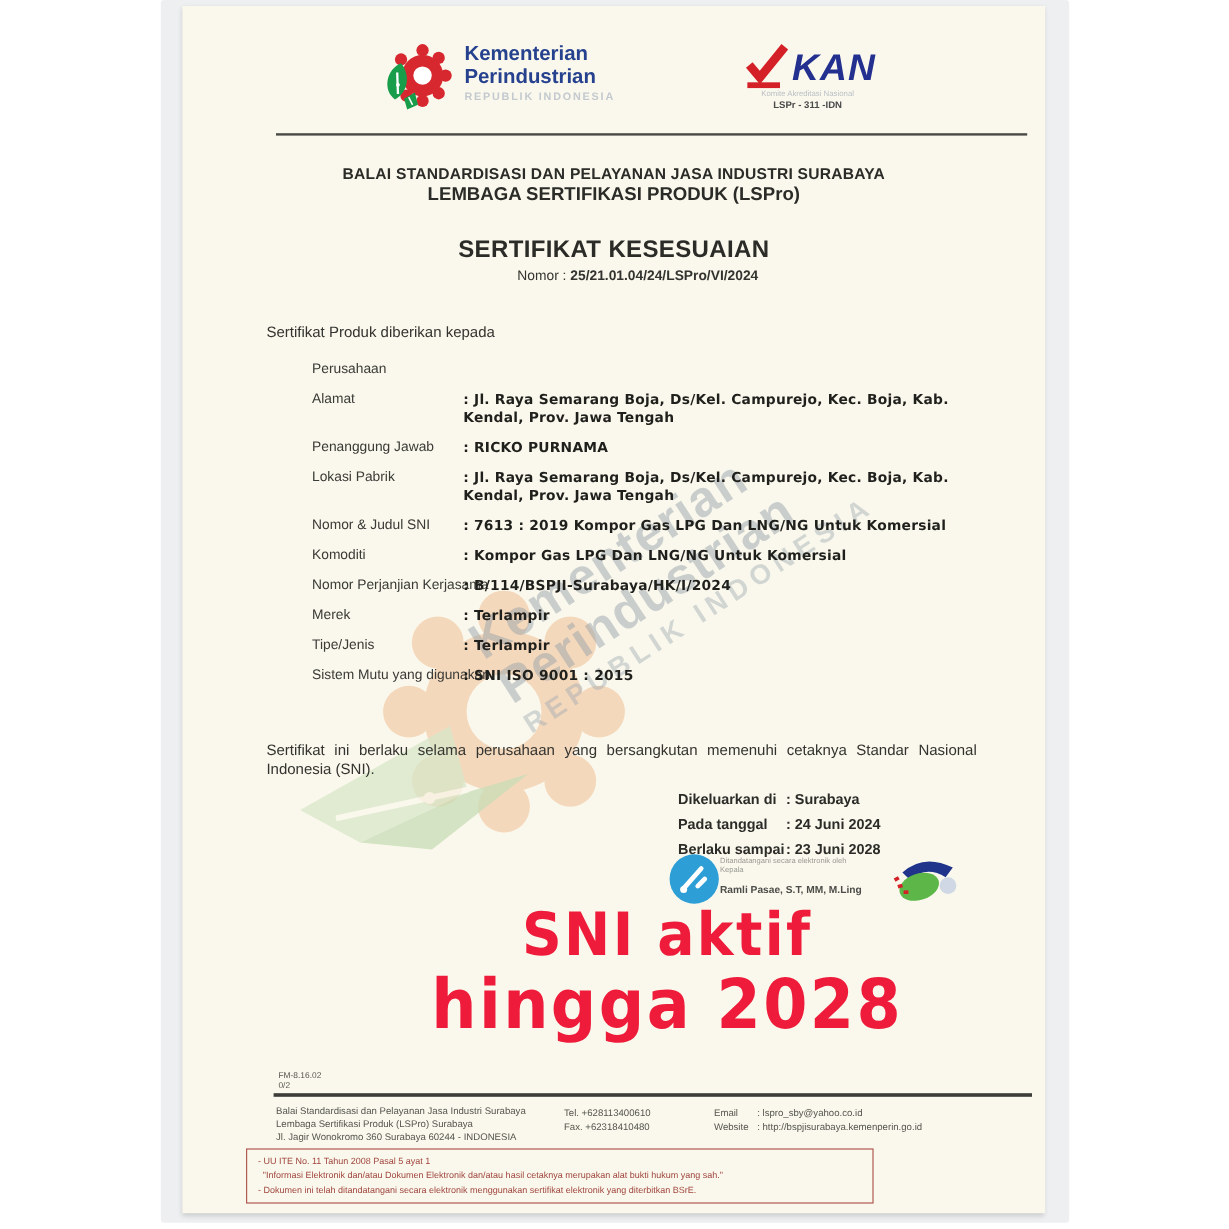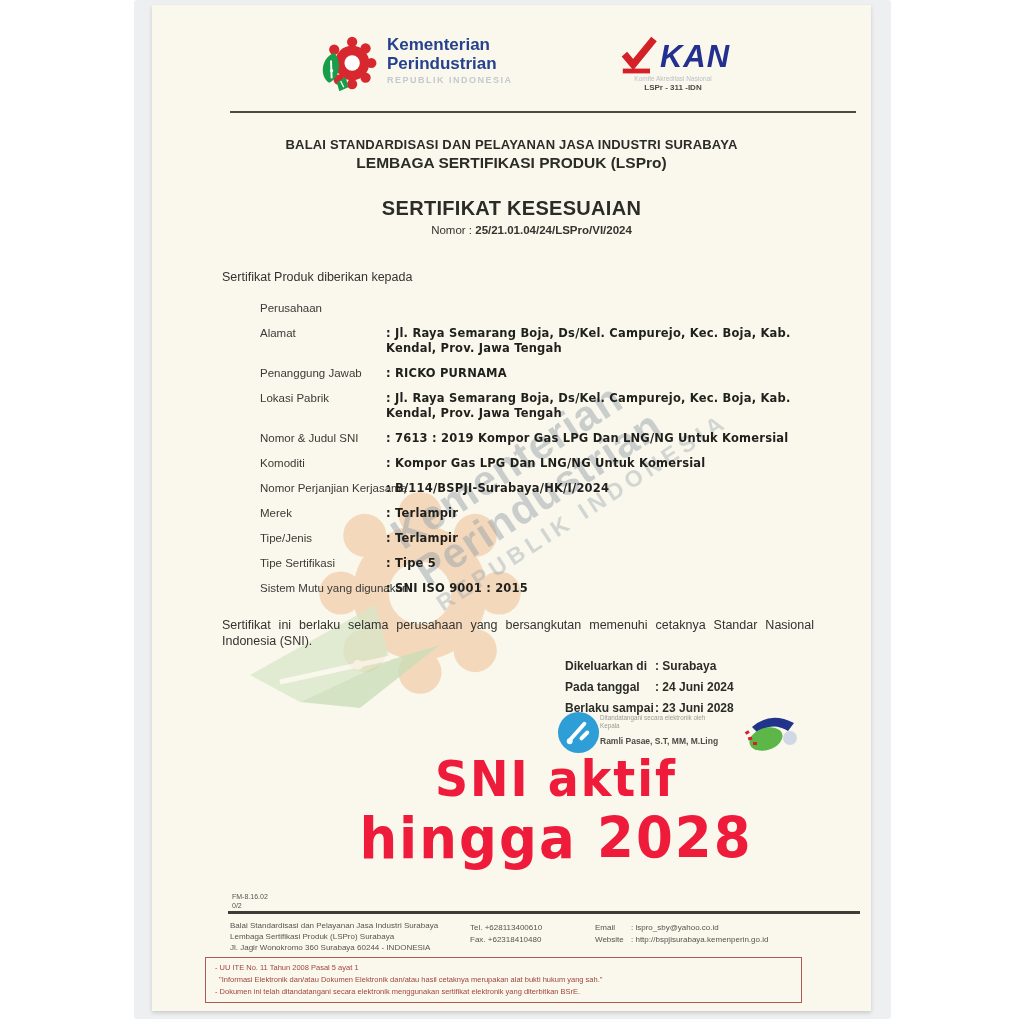--- a/index.html
+++ b/index.html
@@ -72,21 +72,21 @@
   .ov2 { font-size:53px; line-height:58px; letter-spacing:2px; }
 
   
   .fm { position:absolute; left:80px; top:887px; font-size:7px; color:#55554f; line-height:9px; z-index:2; }
   .fline { position:absolute; left:76px; top:906px; width:632px; height:2.5px; background:#3c3c38; z-index:2; }
   .forg { position:absolute; left:78px; top:915px; width:295px; font-size:8px; color:#55554f; line-height:11px; z-index:2; }
   .ftel { position:absolute; left:318px; top:917px; font-size:8px; color:#55554f; line-height:12px; z-index:2; }
   .femail { position:absolute; left:443px; top:917px; font-size:8px; color:#55554f; line-height:12px; z-index:2; }
   .ferow { display:flex; }
   .felabel { width:36px; }
-  .legalbox { position:absolute; left:53px; top:952px; width:597px; height:46px; z-index:2;
+  .legalbox { position:absolute; left:53px; top:952px; width:523px; height:46px; z-index:2;
               border:1.5px solid #b05a52; padding:4px 9px; }
   .legal-line { font-size:7.5px; color:#a0453e; line-height:12px; }
   .legal-line.q { margin-left:4px; }
 </style>
 </head>
 <body>
 
 <div class="stage">
   <div class="shadow"></div>
   <div class="paper">
@@ -200,24 +200,20 @@
         </div>
       <div class="frow">
           <div class="flabel">Merek</div>
           <div class="fvalue">: Terlampir</div>
         </div>
       <div class="frow">
           <div class="flabel">Tipe/Jenis</div>
           <div class="fvalue">: Terlampir</div>
         </div>
       <div class="frow">
-          <div class="flabel">Tipe Sertifikasi</div>
-          <div class="fvalue">: Tipe 5</div>
-        </div>
-      <div class="frow">
           <div class="flabel">Sistem Mutu yang digunakan</div>
           <div class="fvalue">: SNI ISO 9001 : 2015</div>
         </div>
     </div>
 
     <div class="note">Sertifikat ini berlaku selama perusahaan yang bersangkutan memenuhi cetaknya Standar Nasional Indonesia (SNI).</div>
 
     <div class="issue">
       <div class="irow">
           <div class="ilabel">Dikeluarkan di</div>

